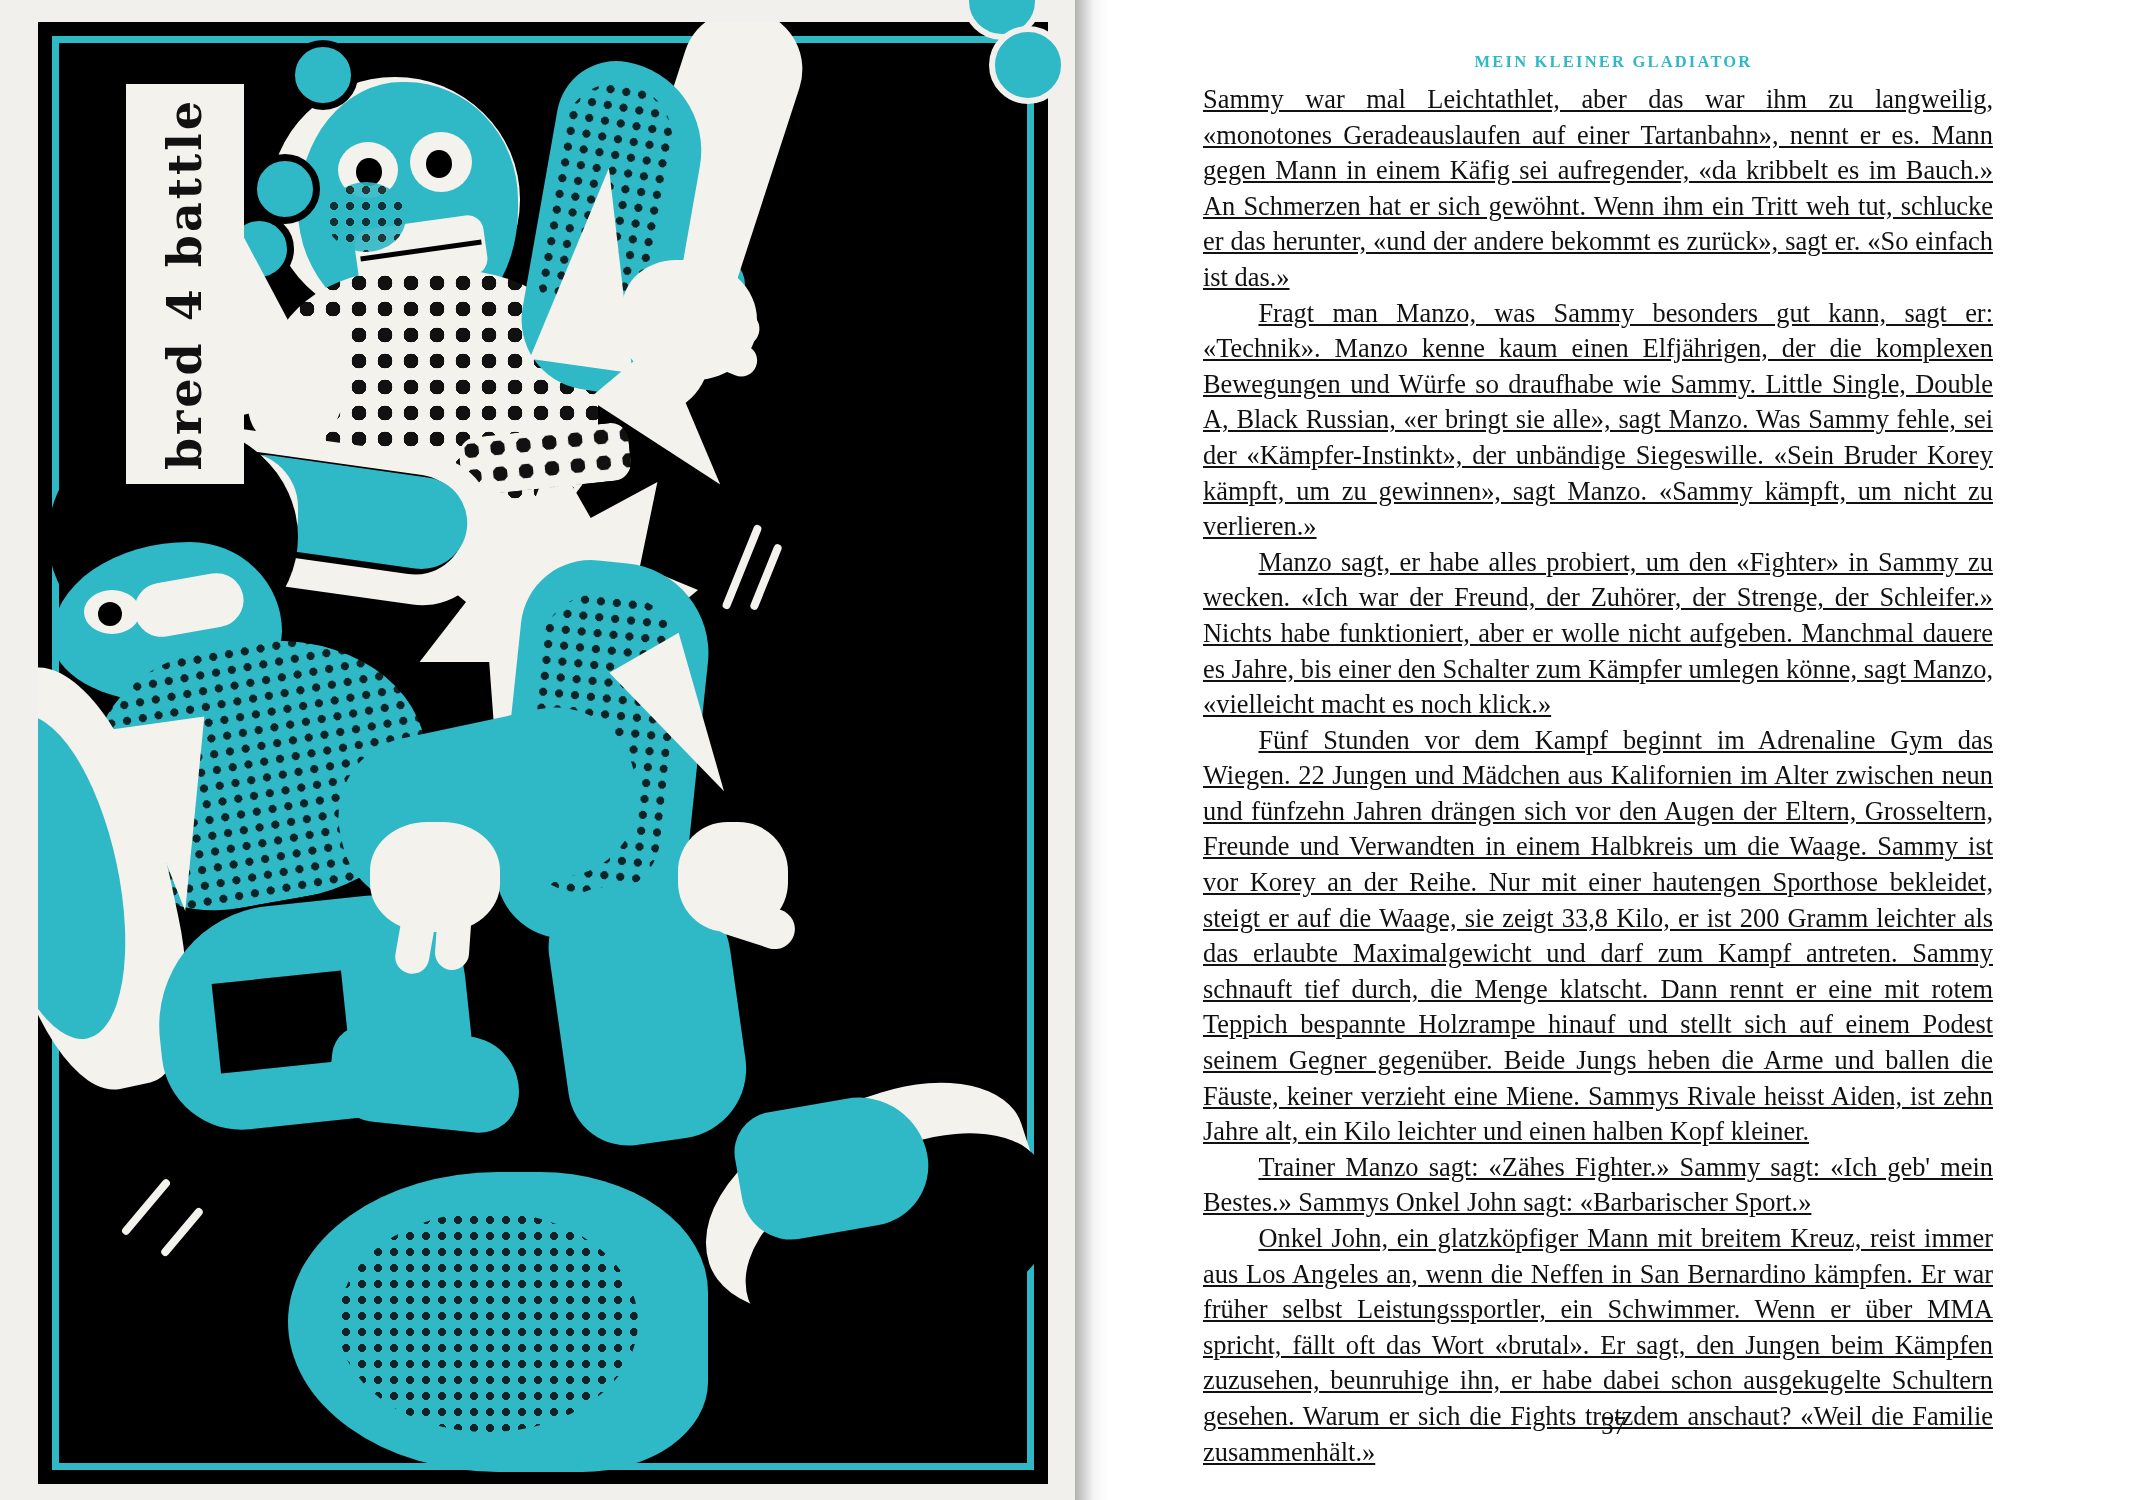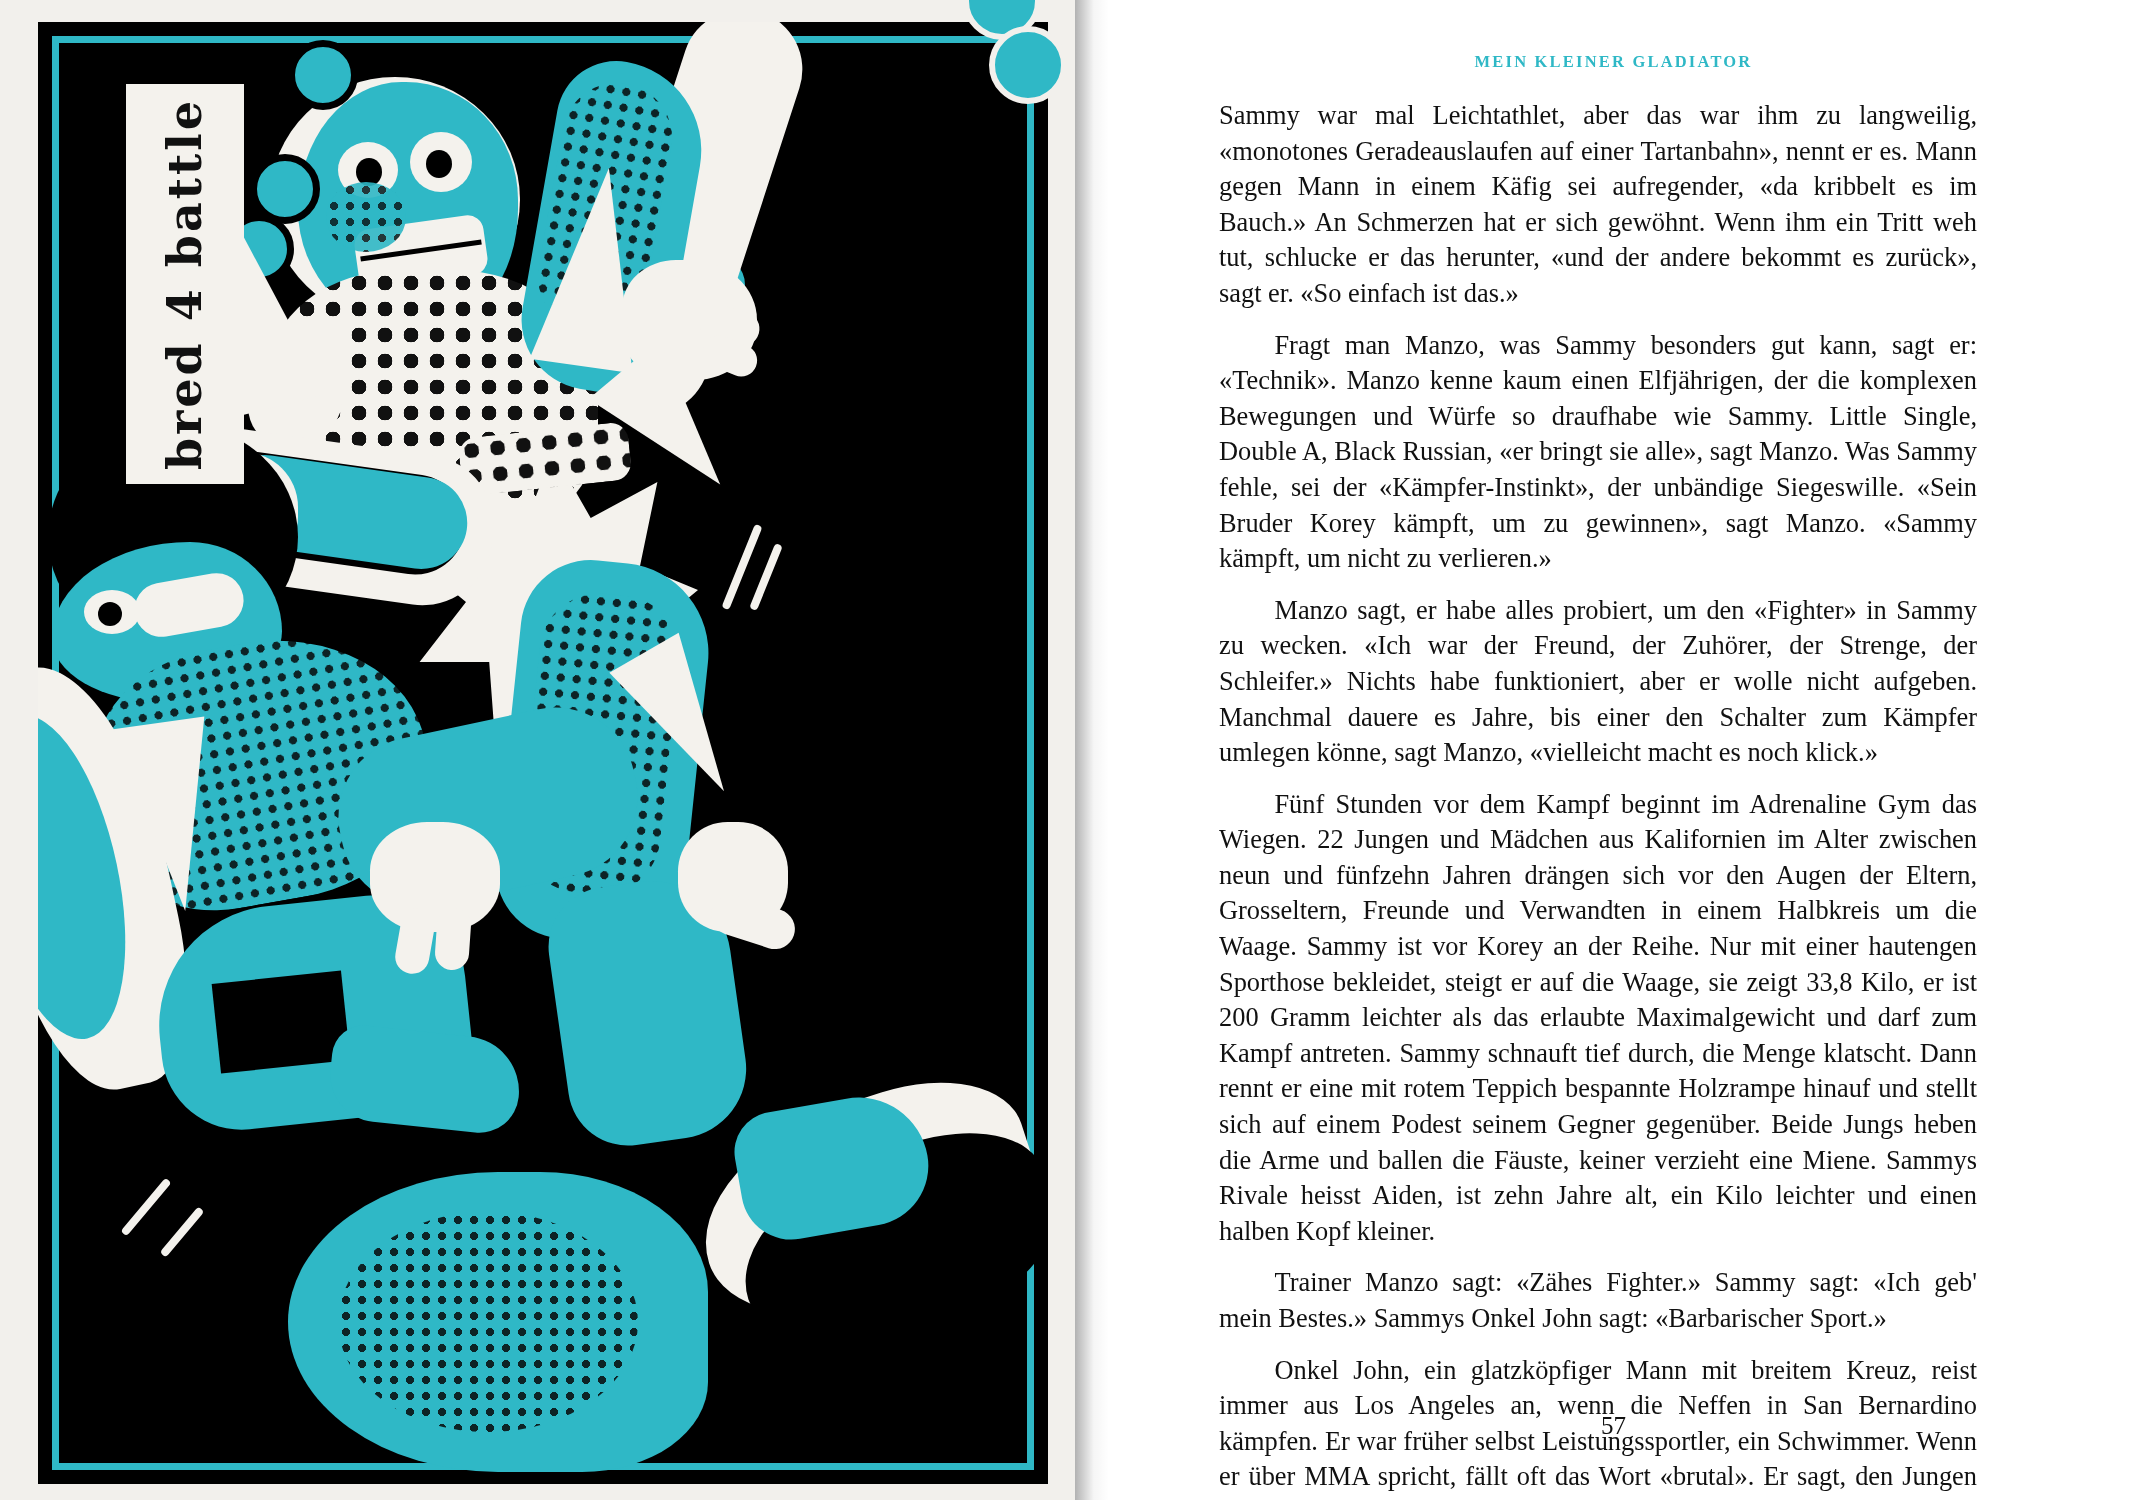--- a/index.html
+++ b/index.html
@@ -141,21 +141,21 @@
     left: 128px;
     top: 82px;
     width: 790px;
     font-family: "Liberation Serif", serif;
     font-size: 26.4px;
     line-height: 35.6px;
     color: #111111;
     text-align: justify;
     hyphens: auto;
   }
-  .textcol p { margin: 16px; }
+  .textcol p { margin: 0; text-decoration: underline; }
   .textcol p.indent { text-indent: 2.1em; }
   .folio {
     position: absolute;
     bottom: 60px;
     left: 0;
     width: 100%;
     text-align: center;
     font-family: "Liberation Serif", serif;
     font-size: 25px;
     color: #111111;

